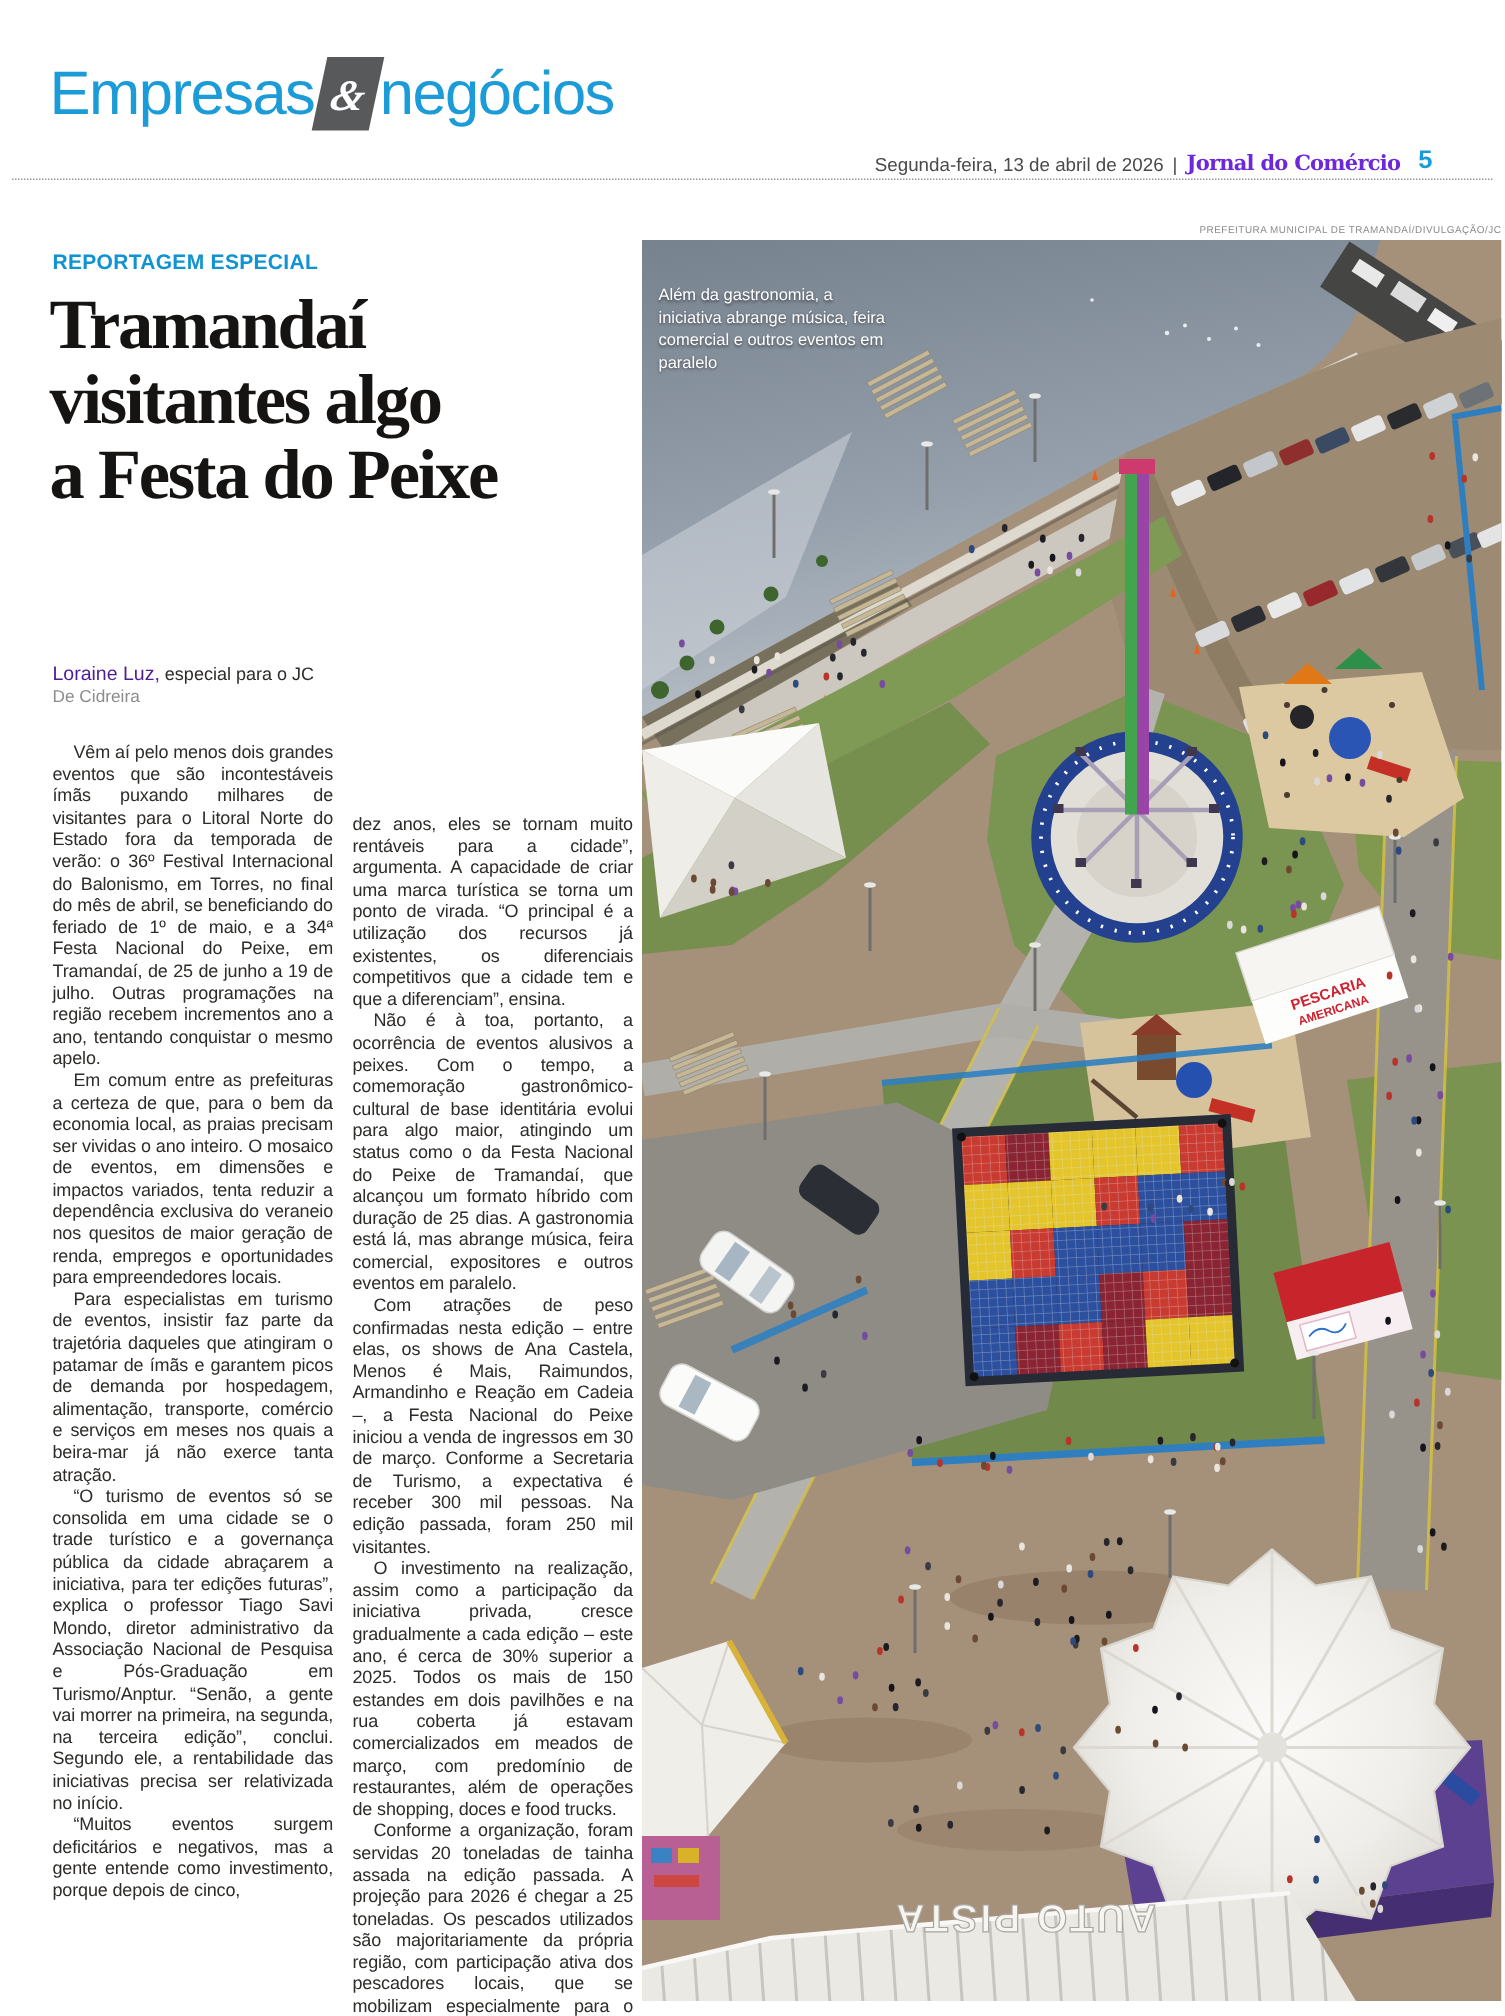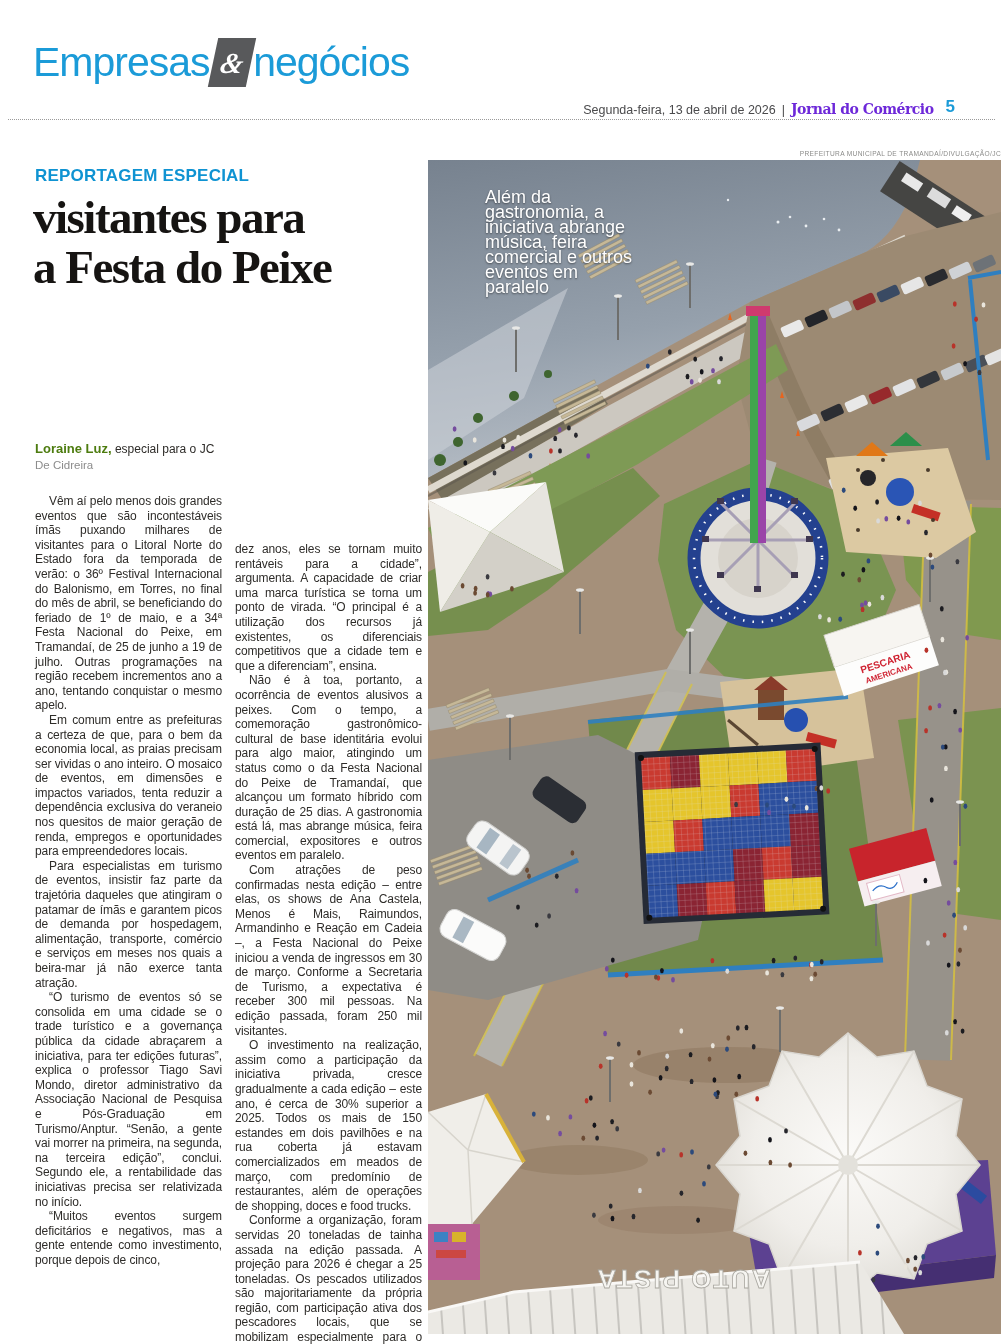--- a/index.html
+++ b/index.html
@@ -12,48 +12,48 @@
        padding:1px 8px 7px;margin:0 3px;vertical-align:3px;}
   .amp span{font-family:"Liberation Serif",serif;font-style:italic;font-weight:bold;
             color:#fff;font-size:29px;line-height:1;}
   .dateline{position:absolute;top:97px;right:48px;font-size:12.5px;color:#4a4a4c;
             display:flex;align-items:flex-end;gap:6px;}
   .dateline .brand{font-family:"DejaVu Serif",serif;font-weight:bold;font-size:14px;
                    color:#6d28d9;letter-spacing:-0.5px;}
   .dateline .pagenum{color:#1b9bd8;font-weight:bold;font-size:17px;margin-left:6px;}
   .rule{position:absolute;top:119px;left:8px;right:8px;border-top:1px dotted #9a9a9a;}
   
-  .kicker{position:absolute;left:35px;top:166px;font-size:17px;font-weight:bold;
+  .kicker{position:absolute;left:35px;top:166px;font-size:14px;font-weight:bold;
           color:#0f93d2;letter-spacing:.2px;}
   .headline{position:absolute;left:33px;top:192px;width:400px;
             font-family:"Liberation Serif",serif;font-weight:700;font-size:47px;
             line-height:50px;letter-spacing:-1.5px;color:#161412;}
   .byline{position:absolute;left:35px;top:441px;font-size:12px;}
-  .byline .author{color:#4d7c0f;font-weight:bold;font-size:13px;}
+  .byline .author{color:#4c1d95;font-weight:normal;font-size:13px;}
   .byline .role{color:#2e2c29;}
   .byline .origin{color:#8c8c8c;font-size:11.5px;margin-top:3px;}
   
   .columns{position:absolute;left:35px;top:494px;width:387px;display:flex;gap:13px;}
   .col{width:187px;font-size:12px;line-height:14.6px;text-align:justify;
        letter-spacing:-0.1px;color:#2e2c29;}
   .col p{margin:0;text-indent:14px;}
   .col p.cont{text-indent:0;margin-top:48px;}
   .read-more{margin:8px 0 0 4px;width:176px;height:29px;background:#7b7773;
              display:flex;align-items:center;justify-content:center;gap:6px;
              transform:skewX(-10deg);box-shadow:3px 2px 0 #5e5b57;cursor:pointer;}
   .read-more span{transform:skewX(10deg);}
   .read-more .lbl{color:#fff;font-weight:bold;font-size:12.3px;letter-spacing:-0.2px;}
   .read-more .chev{color:#44413e;font-weight:bold;font-size:16px;}
   
   .photo{position:absolute;left:428px;top:150px;width:573px;}
   .credit{font-size:6.6px;color:#8b8b89;text-align:right;letter-spacing:.35px;
           margin-bottom:3px;text-transform:uppercase;}
   .photo svg{display:block;}
   .caption{position:absolute;left:11px;top:40px;width:156px;color:#fff;
-           font-size:18px;line-height:15px;text-shadow:0 1px 2px rgba(0,0,0,.5);margin-left:46px;}
+           font-size:11px;line-height:15px;text-shadow:0 1px 2px rgba(0,0,0,.5);}
   svg text{font-family:"Liberation Sans",sans-serif;}
 </style>
 </head>
 <body>
 
 <div class="page">
 
   <div class="masthead">
     <span>Empresas</span><span class="amp"><span>&amp;</span></span><span>negócios</span>
   </div>
@@ -62,21 +62,22 @@
     <span>Segunda-feira, 13 de abril de 2026</span>
     <span>|</span>
     <span class="brand">Jornal do Comércio</span>
     <span class="pagenum">5</span>
   </div>
   <div class="rule"></div>
 
   <div class="kicker">REPORTAGEM ESPECIAL</div>
 
   <div class="headline">
-    <div>visitantes para</div>
+    <div>Tramandaí</div>
+    <div>visitantes algo</div>
     <div>a Festa do Peixe</div>
   </div>
 
   <div class="byline">
     <span class="author">Loraine Luz,</span>
     <span class="role">especial para o JC</span>
     <div class="origin">De Cidreira</div>
   </div>
 
   <div class="columns">

